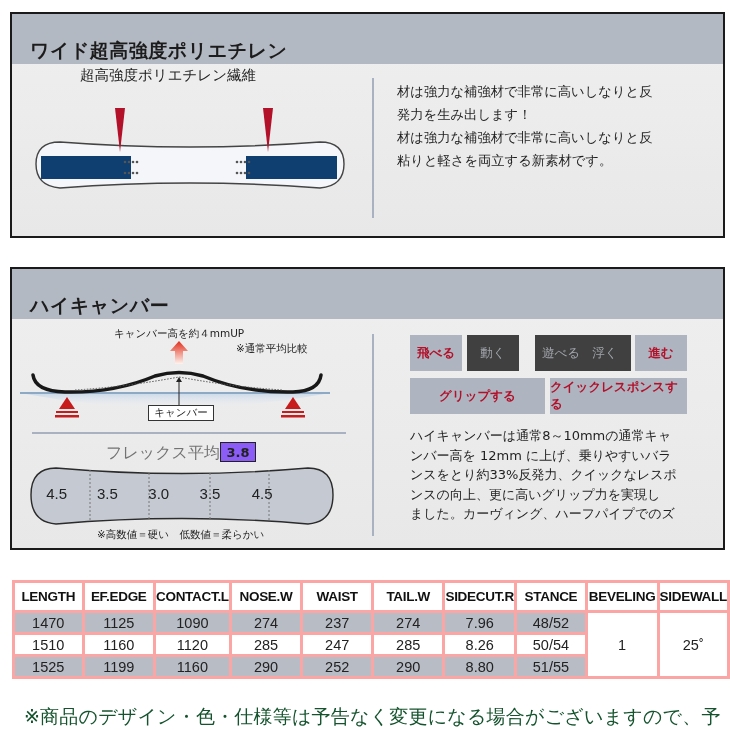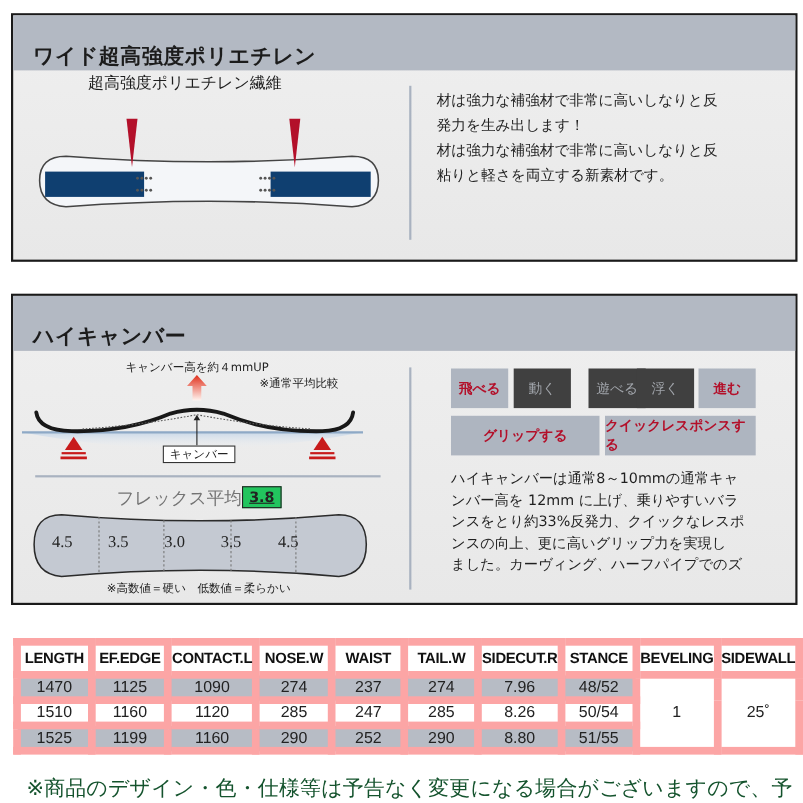--- a/index.html
+++ b/index.html
@@ -16,30 +16,30 @@
   .vdiv { position: absolute; width: 2px; background: #a9b2c0; }
 
   .fiber-label { position: absolute; left: 80px; top: 66px; font-size: 14.5px; color: #1e1e1e; }
   .body-text { position: absolute; font-size: 13.3px; line-height: 23px; color: #1f1f1f; }
 
   .ability { position: absolute; display: flex; align-items: center; justify-content: center; font-size: 12.5px; font-weight: bold; }
   .ability.on { background: #aeb5c0; color: #b3102a; }
   .ability.off { background: #404040; color: #a0a4aa; font-weight: normal; }
 
   table.spec { position: absolute; left: 12px; top: 580px; border-collapse: collapse; border: 2px solid #1a1a1a; }
-  table.spec th, table.spec td { border: 7px solid #fca5a5; text-align: center; height: 22px; font-family: "Liberation Sans", sans-serif; }
+  table.spec th, table.spec td { border: 3px solid #fca5a5; text-align: center; height: 22px; font-family: "Liberation Sans", sans-serif; }
   table.spec th { font-size: 13.5px; font-weight: bold; height: 30px; letter-spacing: -0.3px; color: #111; background: #fff; }
   table.spec td { font-size: 14.5px; color: #222; }
   table.spec tr.shade td.v { background: #b7bcc5; }
   table.spec td.merged { background: #fff; }
 
   .footnote { position: absolute; left: 24px; top: 704px; font-size: 19px; color: #14532d; letter-spacing: 0.2px; }
 
   .flex-title { position: absolute; left: 106px; top: 443px; font-size: 16px; color: #737373; font-family: Liberation Serif, serif; }
-  .flex-box { position: absolute; left: 220px; top: 442px; width: 36px; height: 20px; border: 1.5px solid #222; background: #22c55e; font-size: 13px; font-weight: bold; display:flex; align-items:center; justify-content:center;text-decoration:underline; }
+  .flex-box { position: absolute; left: 220px; top: 442px; width: 36px; height: 20px; border: 1.5px solid #222; background: #8b5cf6; font-size: 13px; font-weight: bold; display:flex; align-items:center; justify-content:center; }
   .flex-note { position: absolute; left: 97px; top: 528px; font-size: 10.5px; color: #222; }
   .camber-up { position: absolute; left: 114px; top: 327px; font-size: 10.5px; color: #222; }
   .camber-cmp { position: absolute; left: 236px; top: 342px; font-size: 10.5px; color: #222; }
   .camber-box { position: absolute; left: 148px; top: 405px; width: 66px; height: 16px; border: 1px solid #333; background: #fff; font-size: 10.5px; display:flex; align-items:center; justify-content:center; }
 </style>
 </head>
 <body>
 
 <div id="p1" class="panel">
   <div class="panel-head">
@@ -130,21 +130,21 @@
 
 <svg style="position:absolute;left:28px;top:465px" width="308" height="62" viewBox="0 0 308 62">
   <path d="M28 3 Q 3 3 3 30 Q 3 57 28 59 Q 154 48 280 59 Q 305 57 305 30 Q 305 3 280 3 Q 154 14 28 3 Z" fill="#c4c9d2" stroke="#2b2b2b" stroke-width="1.4"></path>
   <g stroke="#777" stroke-width="1" stroke-dasharray="2,2">
     <line x1="62" y1="5" x2="62" y2="57"></line>
       <line x1="121" y1="8" x2="121" y2="54"></line>
     <line x1="182" y1="8" x2="182" y2="54"></line>
       <line x1="241" y1="5" x2="241" y2="57"></line>
   </g>
 </svg>
-<div style="position:absolute;left:31px;top:485px;width:258px;display:flex;font-family:Liberation Serif, serif;font-size:15px;color:#222">
+<div style="position:absolute;left:31px;top:485px;width:258px;display:flex;font-family:Liberation Sans, sans-serif;font-size:15px;color:#222">
   <span style="width:60px;text-align:center">4.5</span>
   <span style="width:59px;text-align:center">3.5</span>
   <span style="width:61px;text-align:center">3.0</span>
   <span style="width:59px;text-align:center">3.5</span>
   <span style="width:63px;text-align:center">4.5</span>
 </div>
 <div class="flex-note">※高数値＝硬い　低数値＝柔らかい</div>
 
 <div class="vdiv" style="left:372px;top:334px;height:202px"></div>
 

